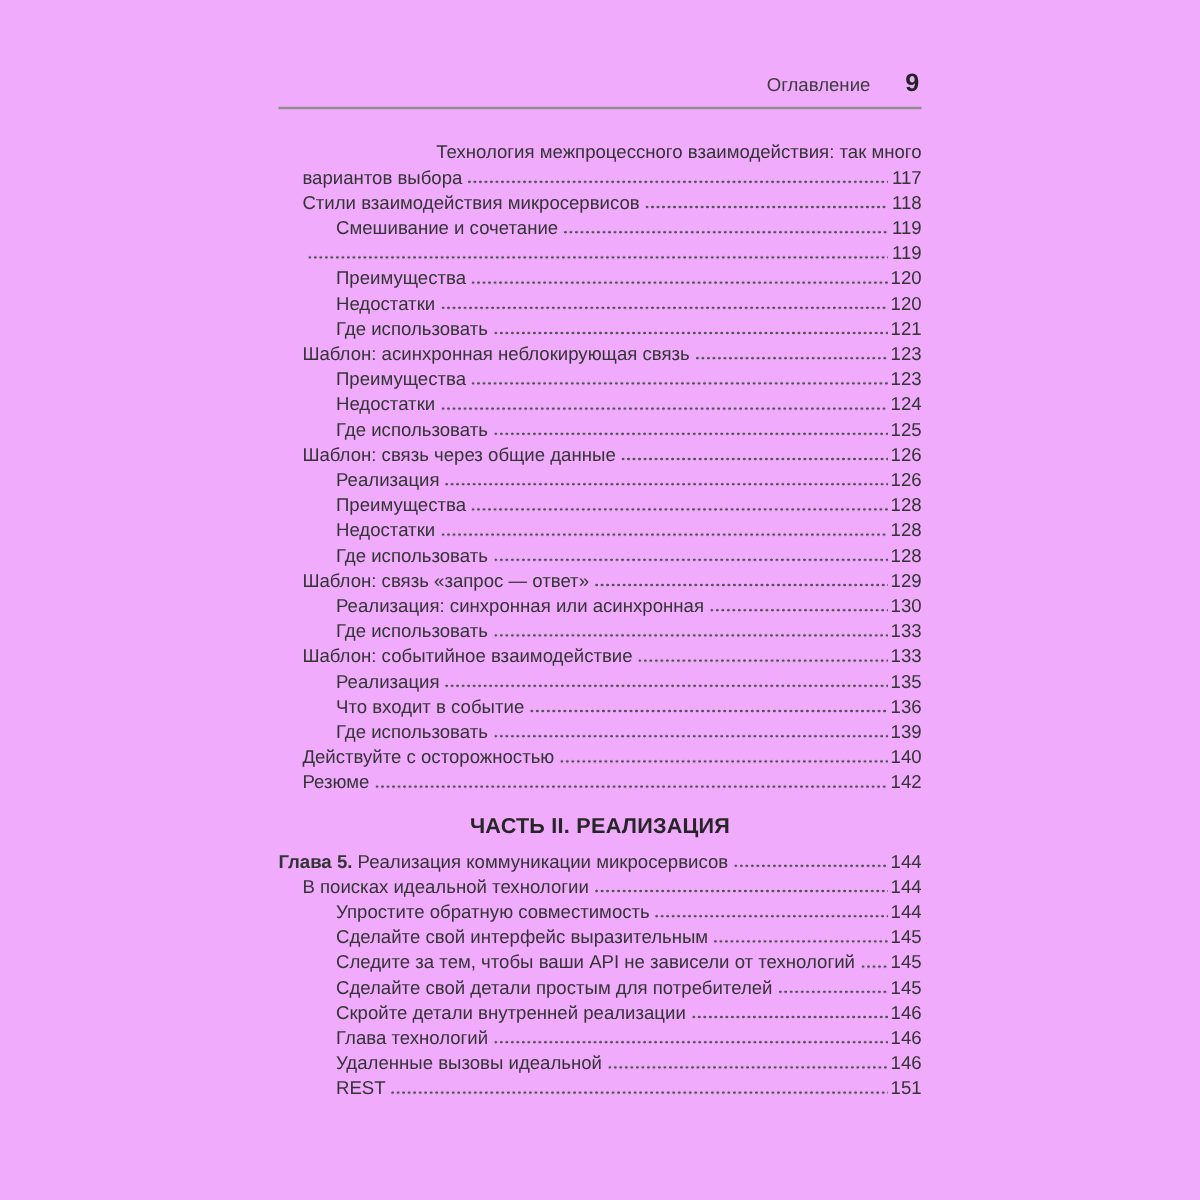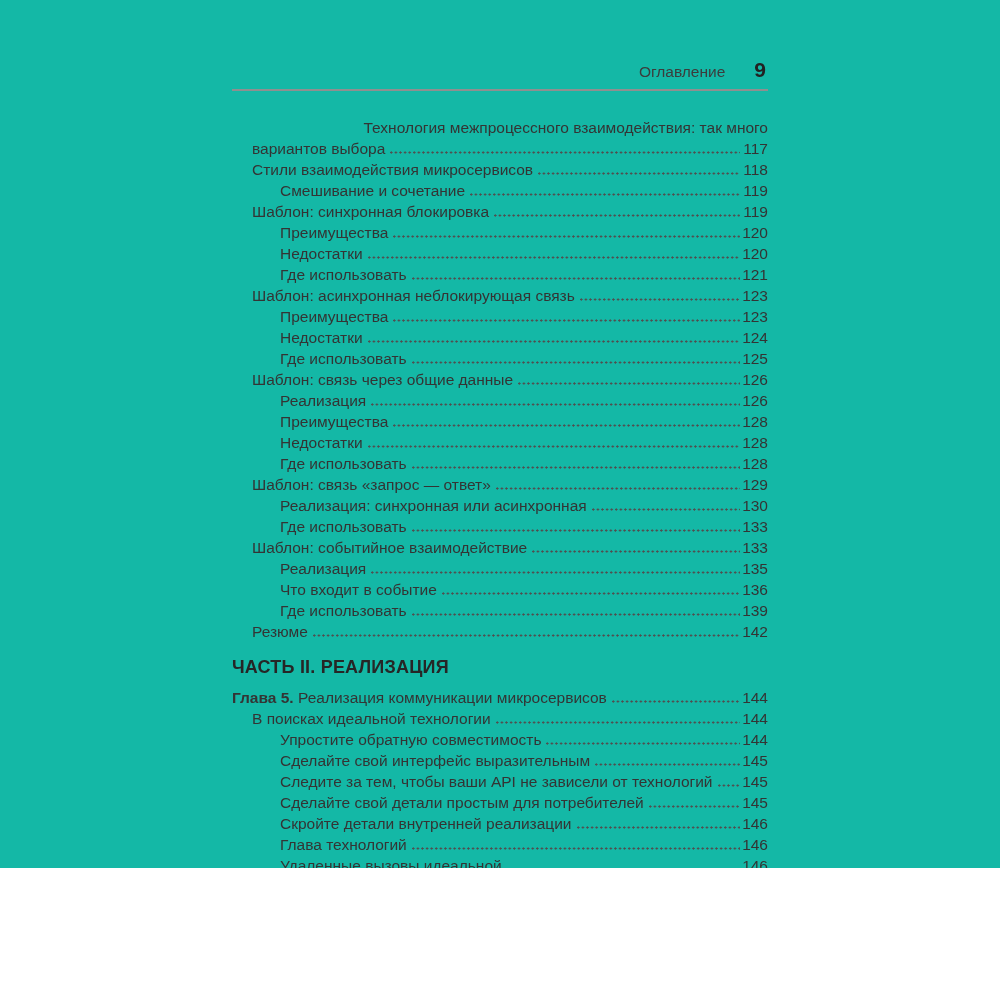--- a/index.html
+++ b/index.html
@@ -1,20 +1,20 @@
 <!DOCTYPE html>
 <html><head>
 <meta charset="utf-8">
 <style>
   html, body { margin: 0; padding: 0; background: #ffffff; }
   .page {
     position: relative;
     width: 1000px;
-    height: 868px;
-    background: #14b8a6;
+    height: 1000px;
+    background: #f0abfc;
     font-family: "Liberation Sans", sans-serif;
     color: #333333;
     overflow: hidden;
   }
   .header {
     position: absolute;
     left: 232px;
     top: 56px;
     width: 536px;
     display: flex;
@@ -55,20 +55,21 @@
     background-image: radial-gradient(circle at 1.2px 1.7px, #4f4f4f 1.05px, rgba(255,255,255,0) 1.4px);
     background-size: 4.6px 3.4px;
     background-repeat: repeat-x;
   }
   .pg { min-width: 26px; text-align: right; white-space: nowrap; color: #343434; }
   .part-heading {
     margin-top: 13px;
     line-height: 24px;
     font-size: 18px;
     font-weight: bold;
+    text-align: center;
     color: #262626;
     letter-spacing: 0.2px;
   }
   .part-heading + .toc-block { margin-top: 8px; }
 </style>
 </head>
 <body>
 
 <div class="page">
   <div class="header">
@@ -89,21 +90,20 @@
           <span class="txt">Стили взаимодействия микросервисов</span>
           <span class="leader"></span>
           <span class="pg">118</span>
         </div>
         <div class="row lvl2">
           <span class="txt">Смешивание и сочетание</span>
           <span class="leader"></span>
           <span class="pg">119</span>
         </div>
         <div class="row lvl1">
-          <span class="txt">Шаблон: синхронная блокировка</span>
           <span class="leader"></span>
           <span class="pg">119</span>
         </div>
         <div class="row lvl2">
           <span class="txt">Преимущества</span>
           <span class="leader"></span>
           <span class="pg">120</span>
         </div>
         <div class="row lvl2">
           <span class="txt">Недостатки</span>
@@ -187,20 +187,25 @@
         </div>
         <div class="row lvl2">
           <span class="txt">Что входит в событие</span>
           <span class="leader"></span>
           <span class="pg">136</span>
         </div>
         <div class="row lvl2">
           <span class="txt">Где использовать</span>
           <span class="leader"></span>
           <span class="pg">139</span>
+        </div>
+        <div class="row lvl1">
+          <span class="txt">Действуйте с осторожностью</span>
+          <span class="leader"></span>
+          <span class="pg">140</span>
         </div>
         <div class="row lvl1">
           <span class="txt">Резюме</span>
           <span class="leader"></span>
           <span class="pg">142</span>
         </div>
       </div>
       <div class="part-heading">ЧАСТЬ II. РЕАЛИЗАЦИЯ</div>
       <div class="toc-block">
         <div class="row lvl0">

